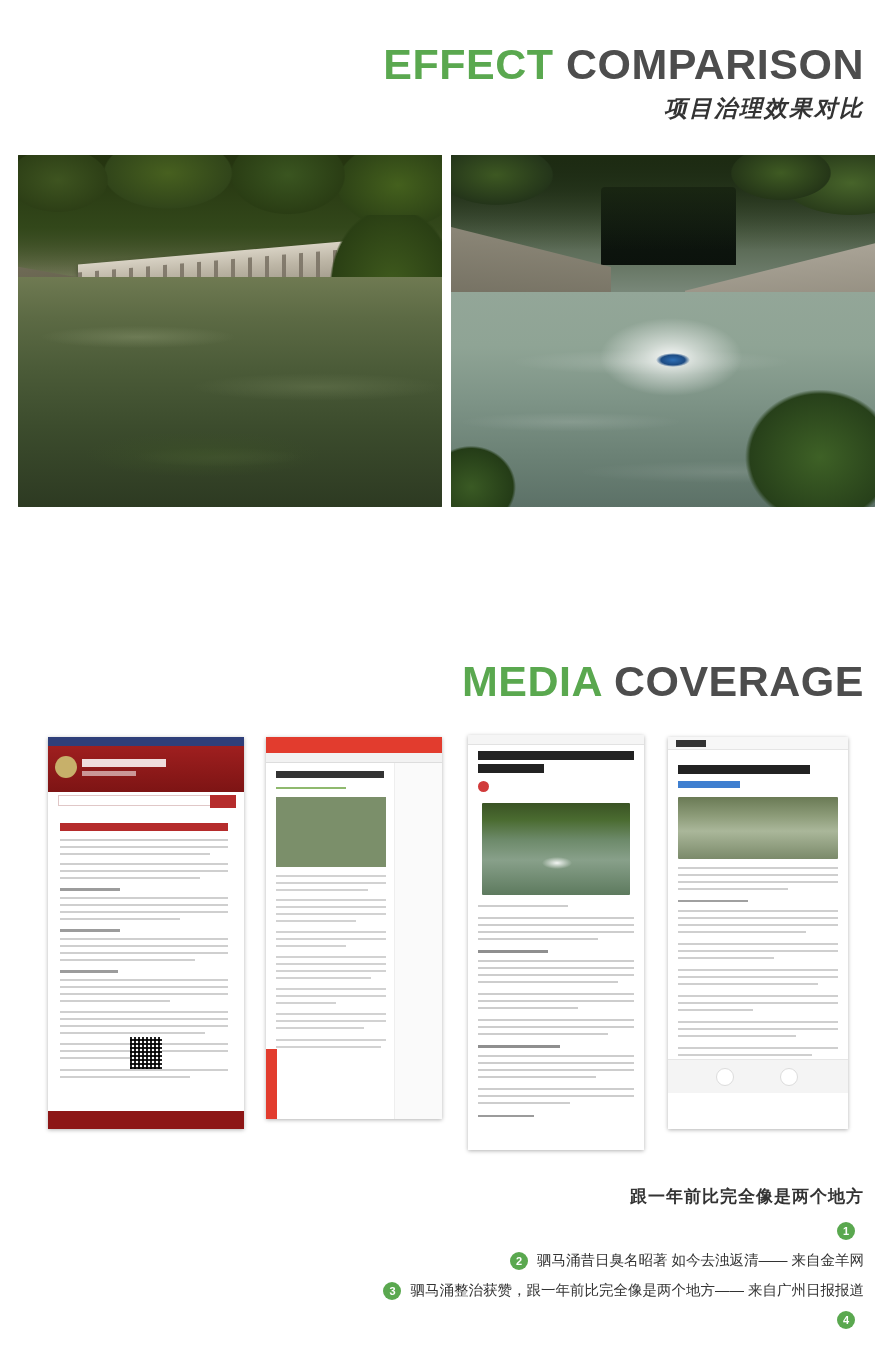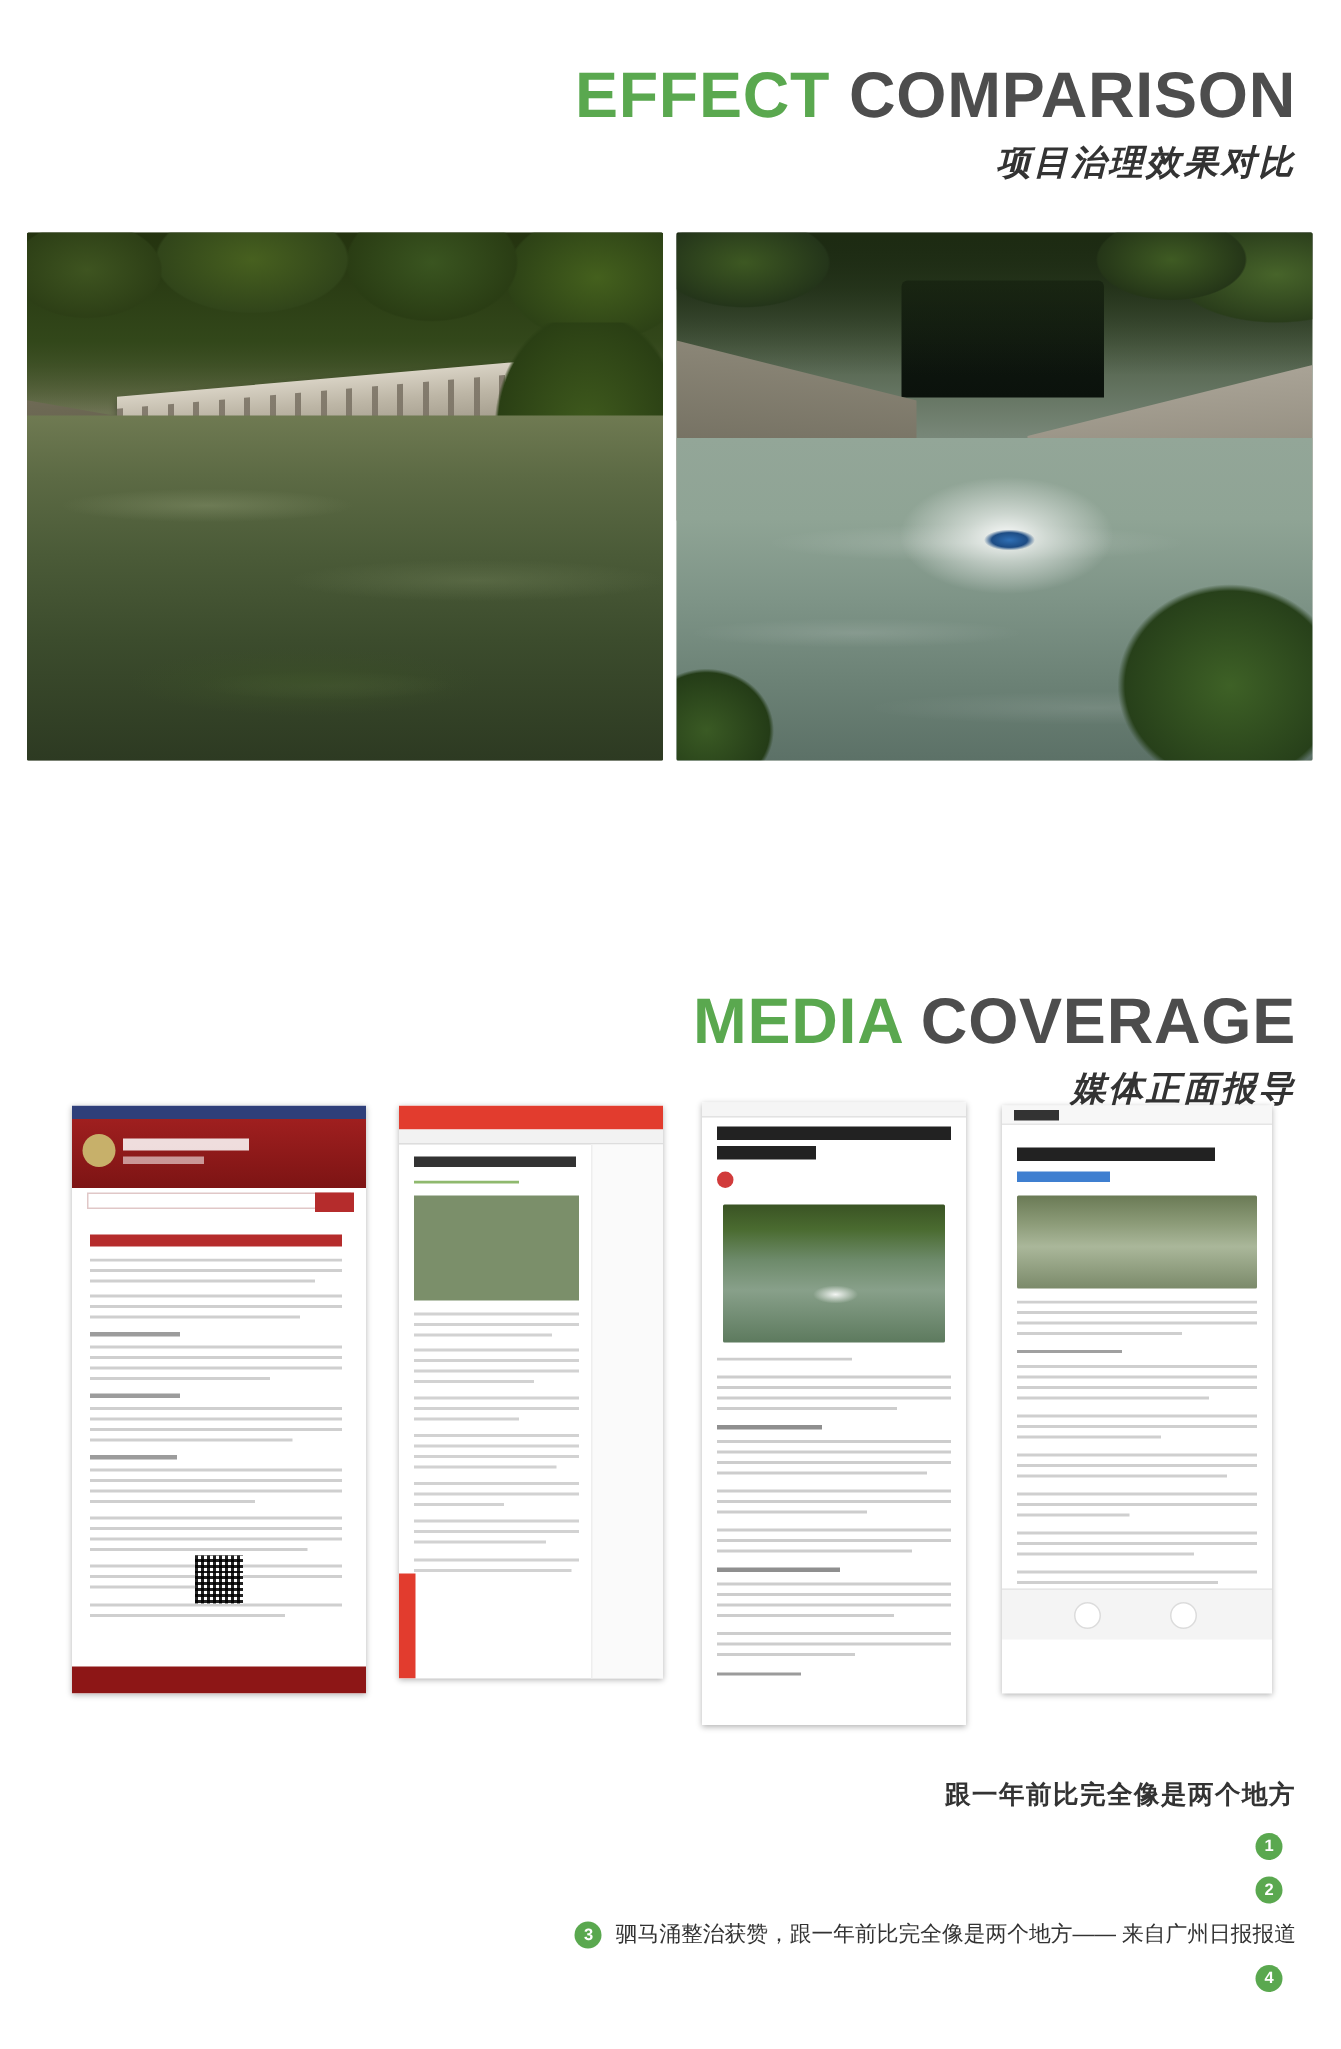--- a/index.html
+++ b/index.html
@@ -243,21 +243,20 @@
       <div class="fountain"></div>
       <div class="fountain-core"></div>
       <div class="bush-right"></div>
       <div class="bush-left"></div>
     </div>
   </div>
 
 
   <div id="media-header" class="sec-head">
     <div class="en"><span>MEDIA </span><span class="dark">COVERAGE</span></div>
-    <div class="cn">媒体正面报导</div>
   </div>
 
   <div class="clips">
 
     <div class="clip" id="clip-1">
       <div class="topbar"></div>
       <div class="hero">
         <div class="seal"></div>
         <div class="ttl"></div>
         <div class="ttl2"></div>
@@ -420,20 +419,21 @@
   </div>
 
   <div class="media-list">
     <div class="ml-title">跟一年前比完全像是两个地方</div>
 
     <div class="ml-row">
       <span class="ml-num">1</span>
     </div>
     <div class="ml-row">
       <span class="ml-num">2</span>
+      <span class="ml-text">驷马涌昔日臭名昭著 如今去浊返清—— 来自金羊网</span>
     </div>
     <div class="ml-row">
       <span class="ml-num">3</span>
       <span class="ml-text">驷马涌整治获赞，跟一年前比完全像是两个地方—— 来自广州日报报道</span>
     </div>
     <div class="ml-row">
       <span class="ml-num">4</span>
     </div>
   </div>
 

